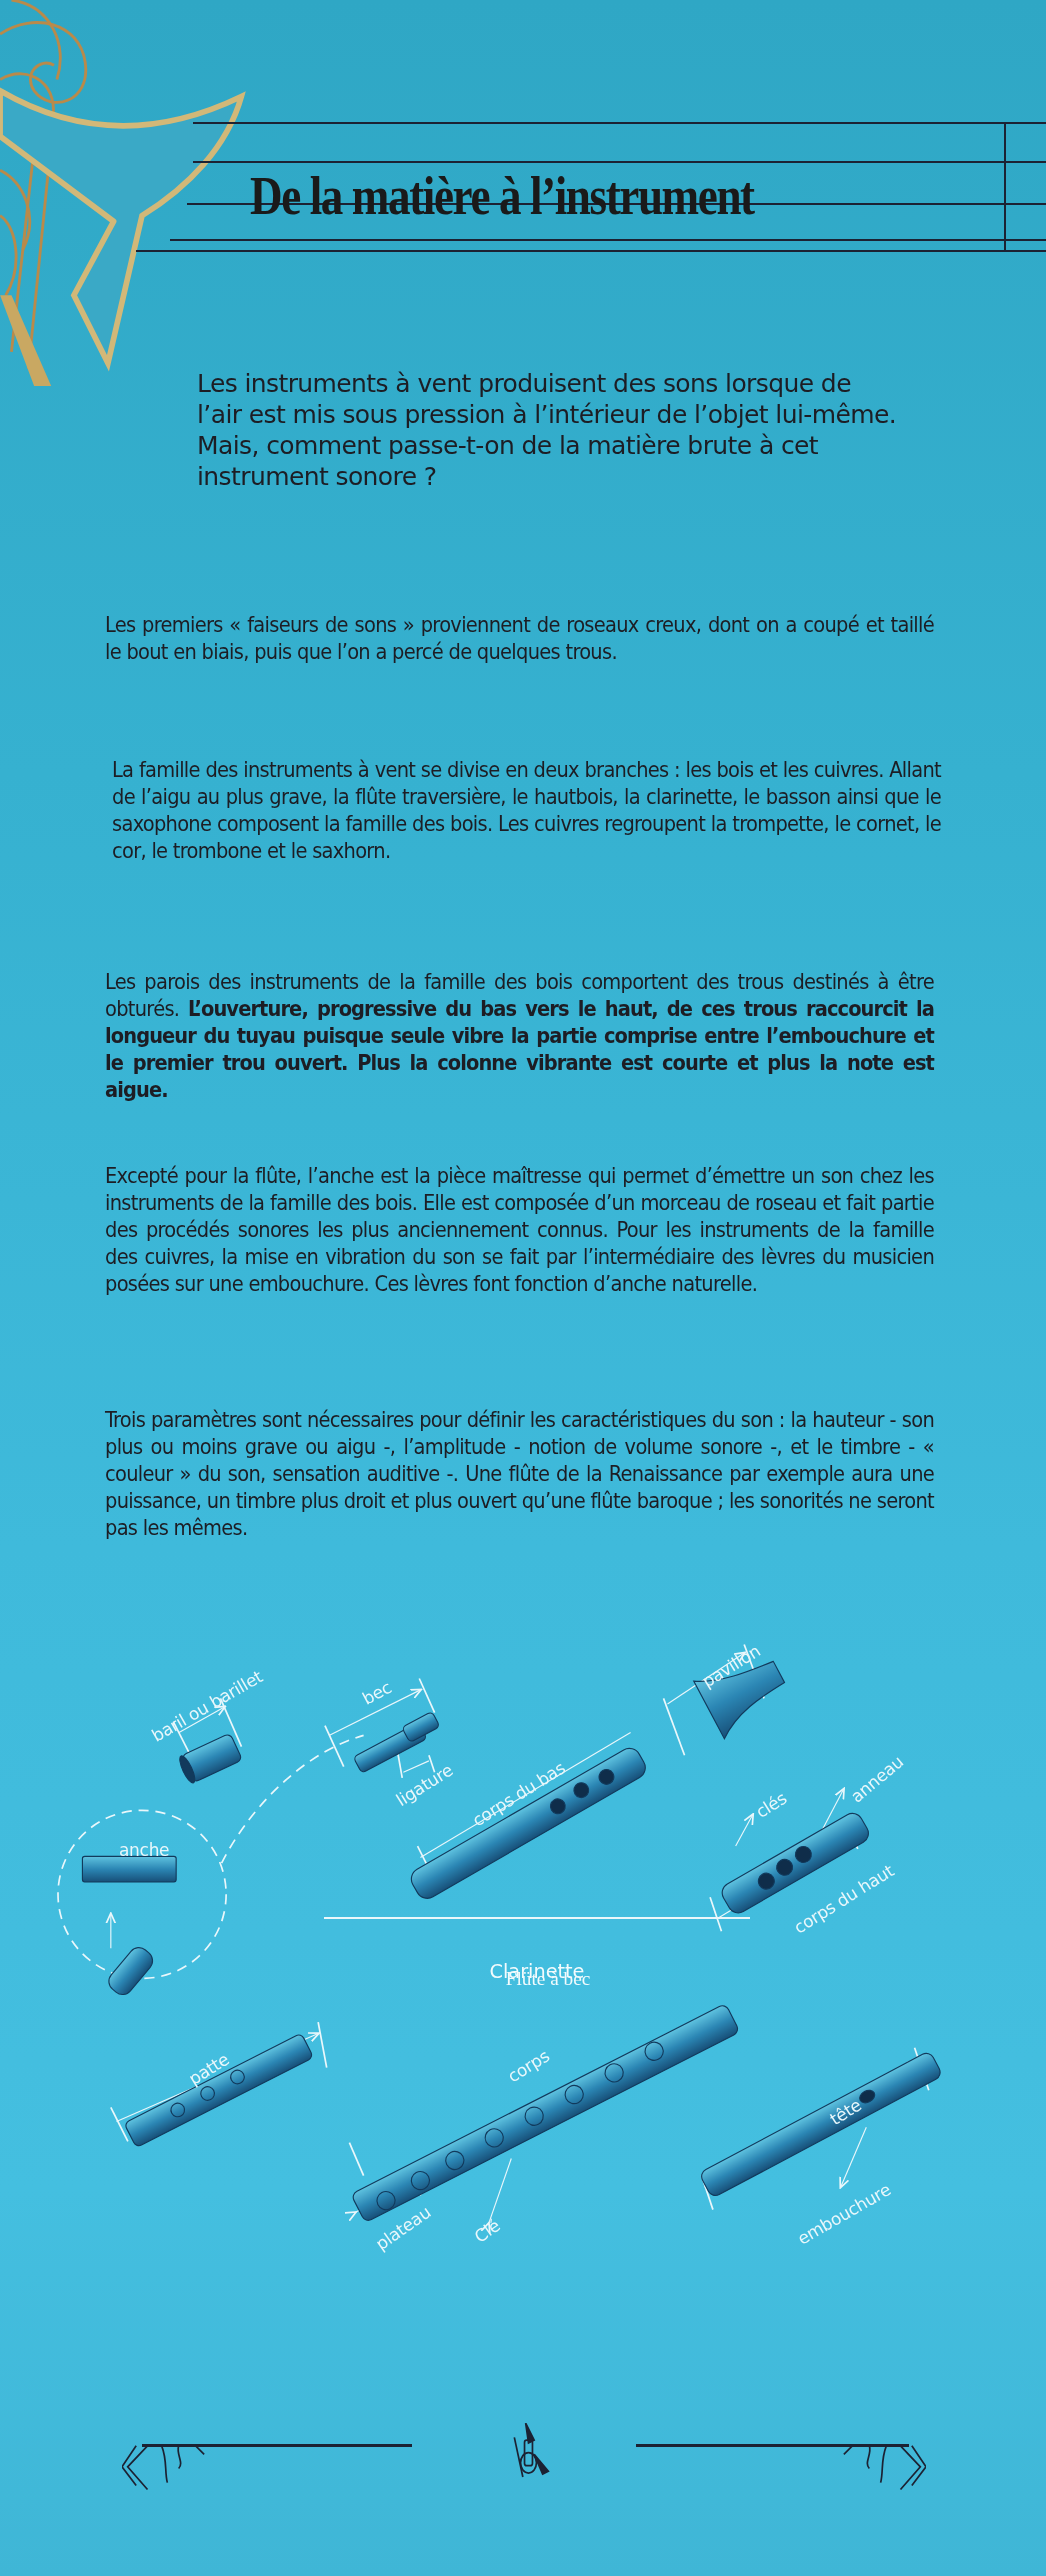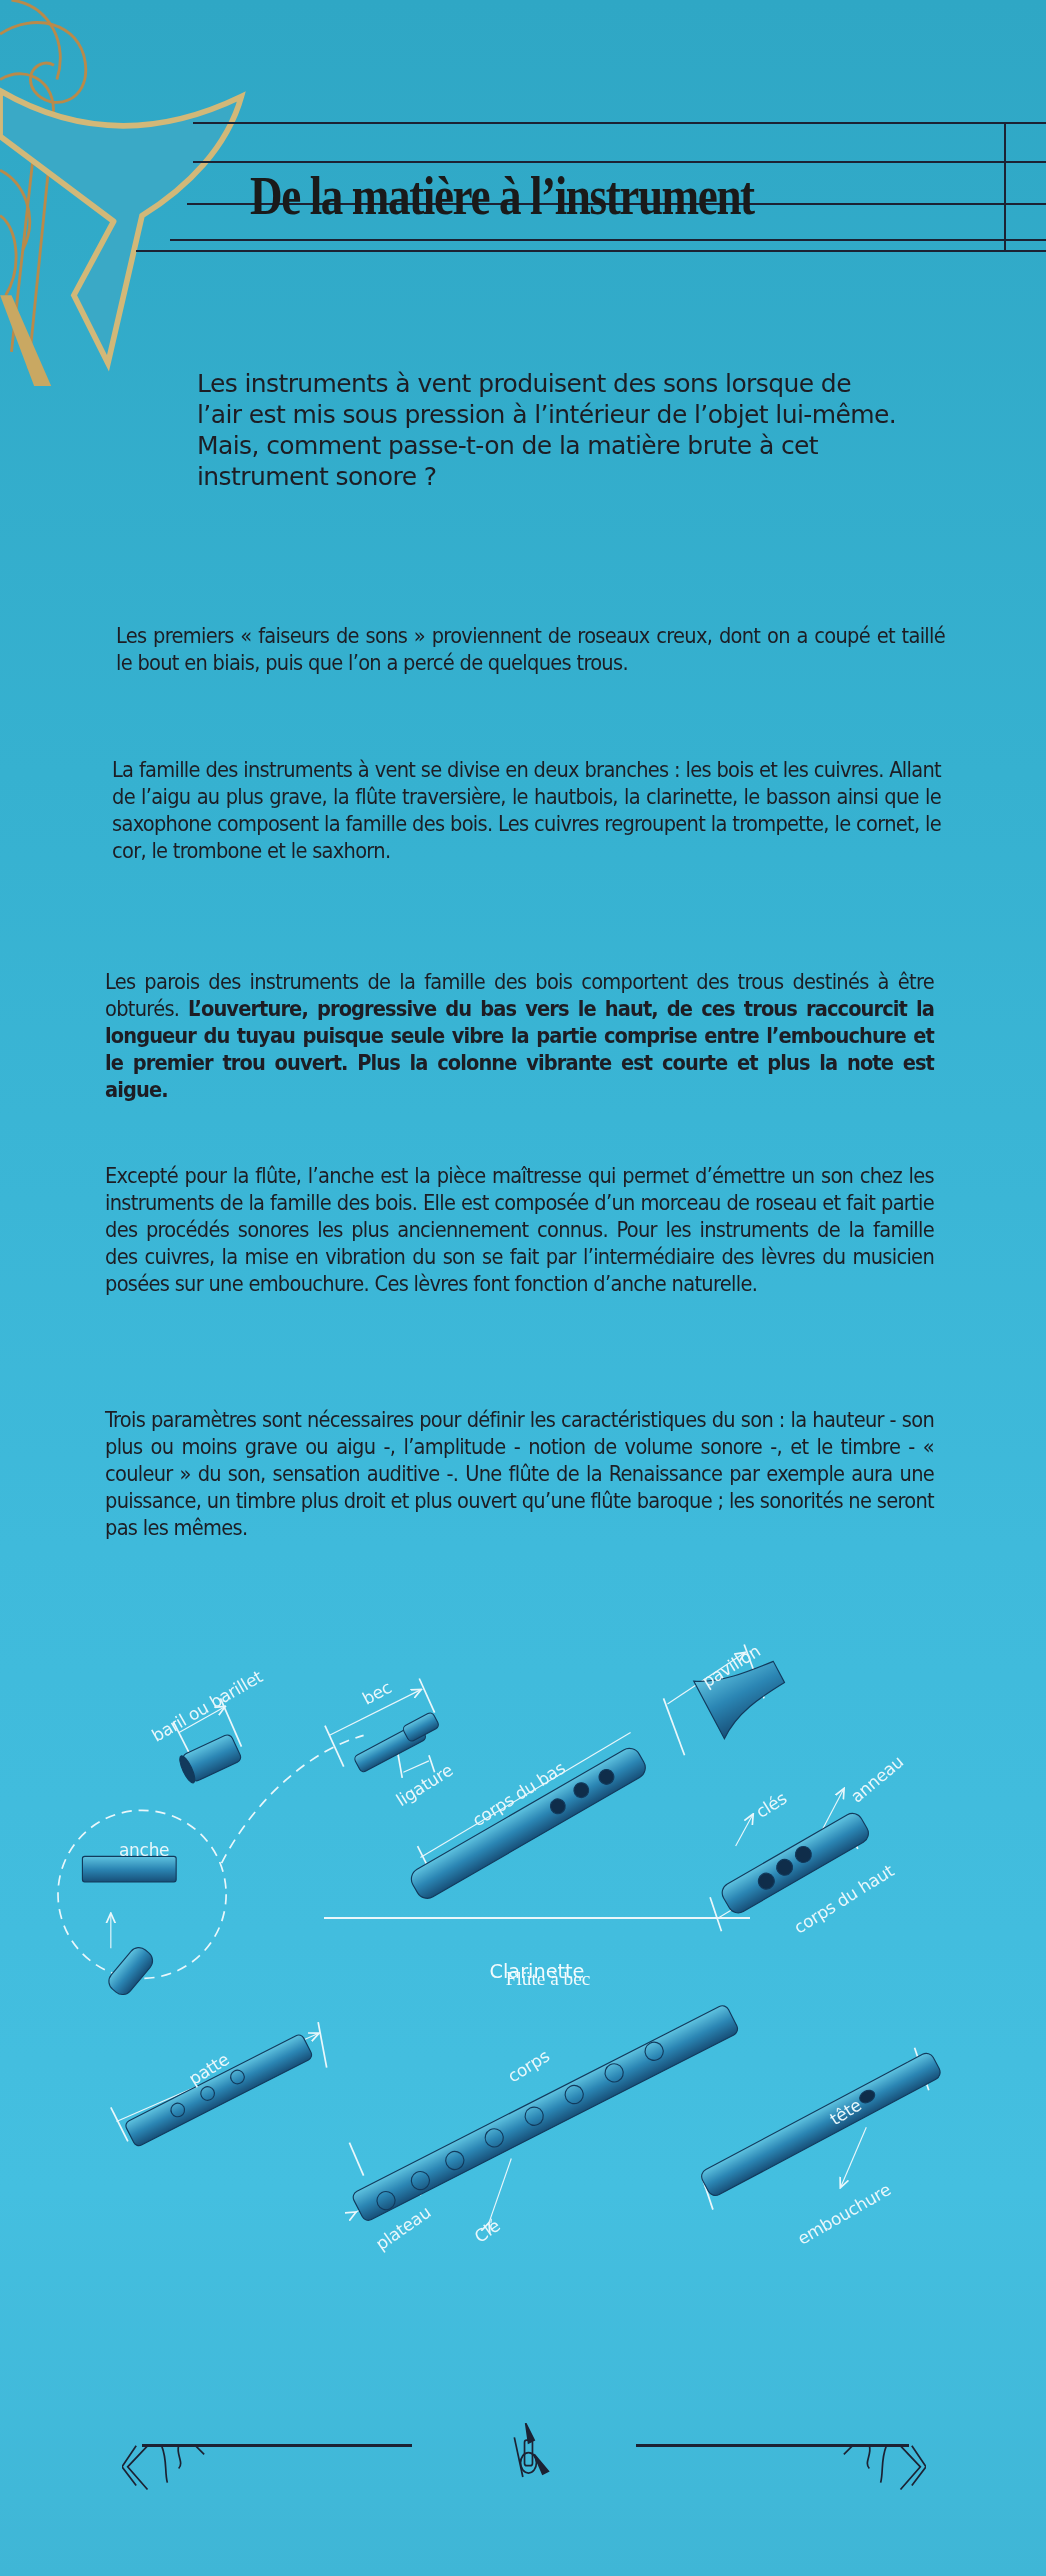--- a/index.html
+++ b/index.html
@@ -61,21 +61,21 @@
 <div class="staff-line" style="top:203px; left:187px;"></div>
 <div class="staff-line" style="top:218px; left:187px; opacity:0;"></div>
 <div class="staff-line" style="top:239px; left:170px;"></div>
 <div class="staff-line" style="top:250px; left:136px;"></div>
 <div class="bar-line"></div>
 
 <h1 class="title" style="margin:0;">De la matière à l’instrument</h1>
 
 <p class="intro" style="margin:4px;">Les instruments à vent produisent des sons lorsque de l’air est mis sous pression à l’intérieur de l’objet lui-même. Mais, comment passe-t-on de la matière brute à cet instrument sonore ?</p>
 
-<p class="body-text" style="top:611px; margin:11px;">Les premiers « faiseurs de sons » proviennent de roseaux creux, dont on a coupé et taillé le bout en biais, puis que l’on a percé de quelques trous.</p>
+<p class="body-text" style="top:611px; margin:0;">Les premiers « faiseurs de sons » proviennent de roseaux creux, dont on a coupé et taillé le bout en biais, puis que l’on a percé de quelques trous.</p>
 <p class="body-text" style="top:749px; margin:7px;">La famille des instruments à vent se divise en deux branches : les bois et les cuivres. Allant de l’aigu au plus grave, la flûte traversière, le hautbois, la clarinette, le basson ainsi que le saxophone composent la famille des bois. Les cuivres regroupent la trompette, le cornet, le cor, le trombone et le saxhorn.</p>
 <p class="body-text" style="top:968px; margin:0;"><span>Les parois des instruments de la famille des bois comportent des trous destinés à être obturés. </span><b>L’ouverture, progressive du bas vers le haut, de ces trous raccourcit la longueur du tuyau puisque seule vibre la partie comprise entre l’embouchure et le premier trou ouvert. Plus la colonne vibrante est courte et plus la note est aigue.</b></p>
 <p class="body-text" style="top:1162px; margin:0;">Excepté pour la flûte, l’anche est la pièce maîtresse qui permet d’émettre un son chez les instruments de la famille des bois. Elle est composée d’un morceau de roseau et fait partie des procédés sonores les plus anciennement connus. Pour les instruments de la famille des cuivres, la mise en vibration du son se fait par l’intermédiaire des lèvres du musicien posées sur une embouchure. Ces lèvres font fonction d’anche naturelle.</p>
 <p class="body-text" style="top:1406px; margin:0;">Trois paramètres sont nécessaires pour définir les caractéristiques du son : la hauteur - son plus ou moins grave ou aigu -, l’amplitude - notion de volume sonore -, et le timbre - « couleur » du son, sensation auditive -. Une flûte de la Renaissance par exemple aura une puissance, un timbre plus droit et plus ouvert qu’une flûte baroque ; les sonorités ne seront pas les mêmes.</p>
 
 <svg class="layer" width="1047" height="2576" viewBox="0 0 1843 4535">
   <defs>
     <linearGradient id="tube" x1="0" y1="0" x2="0" y2="1">
       <stop offset="0" stop-color="#5fc3e0"></stop>
       <stop offset="0.5" stop-color="#2b86b4"></stop>

